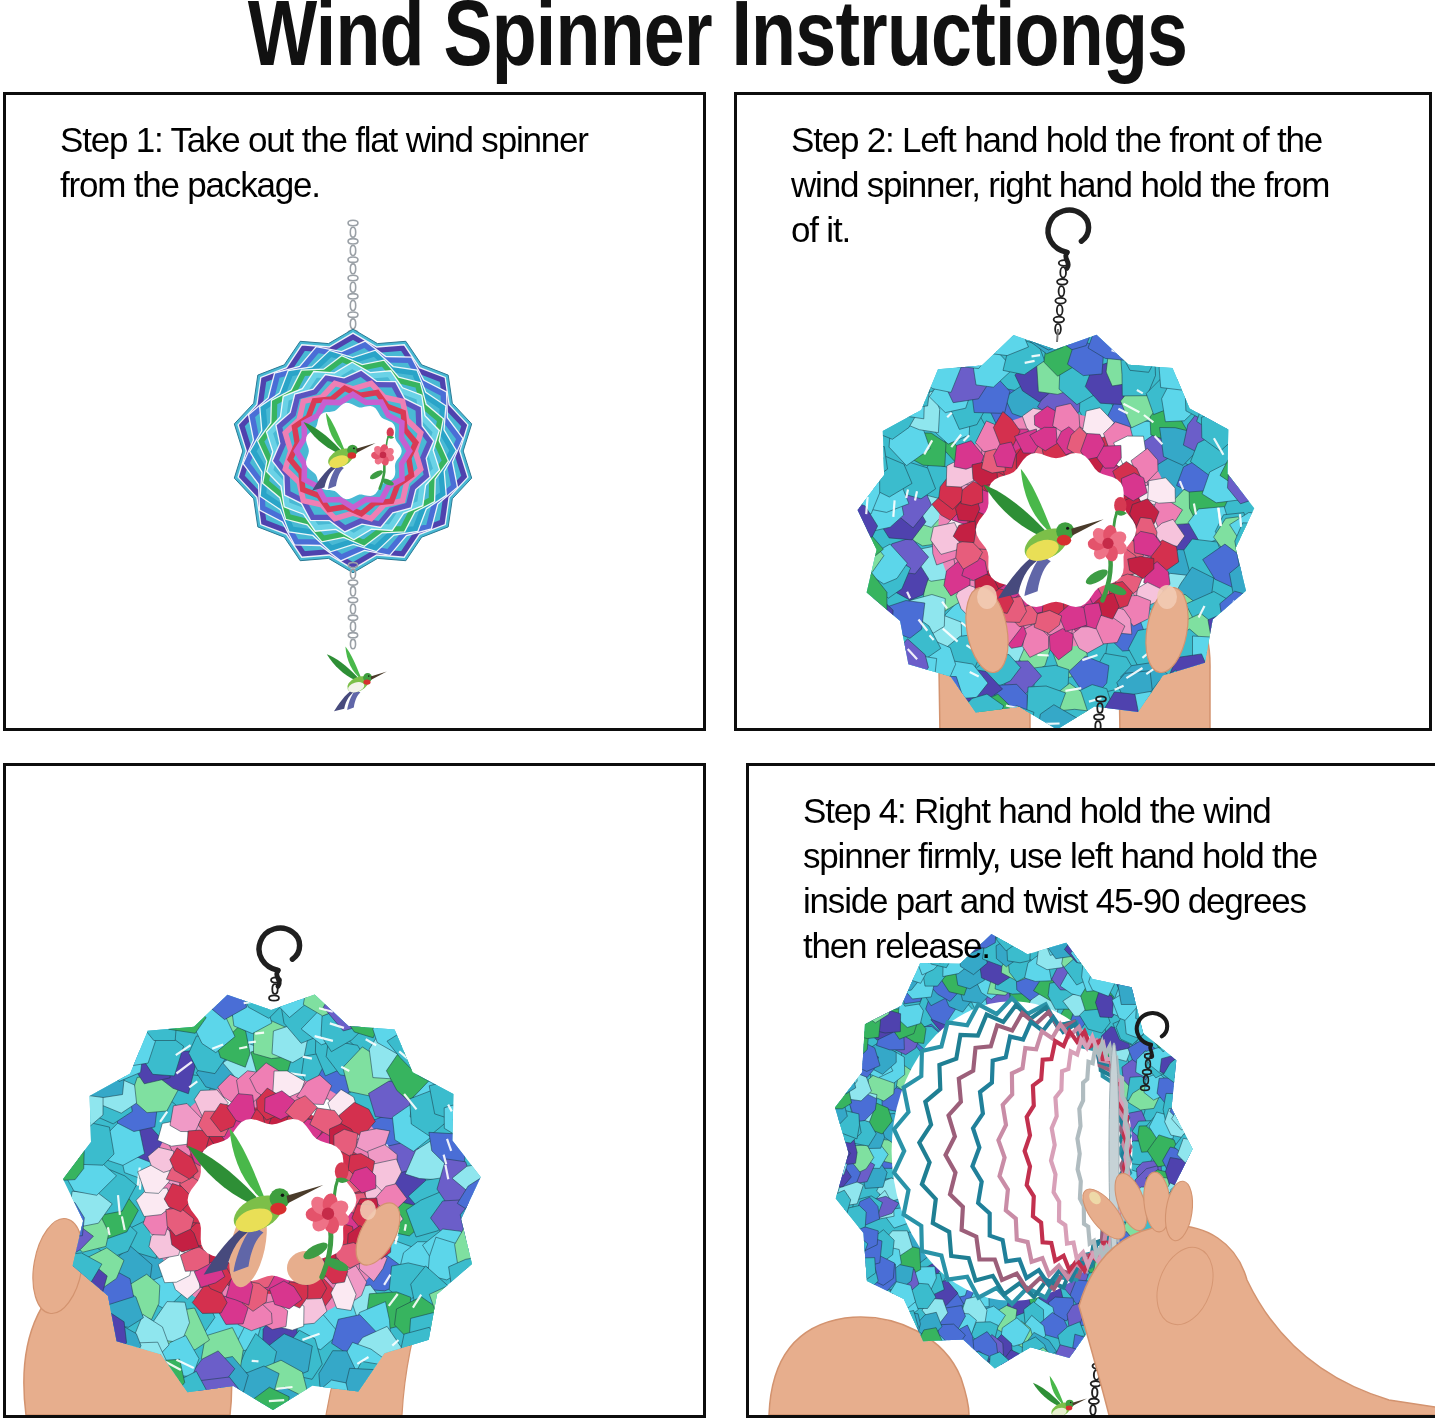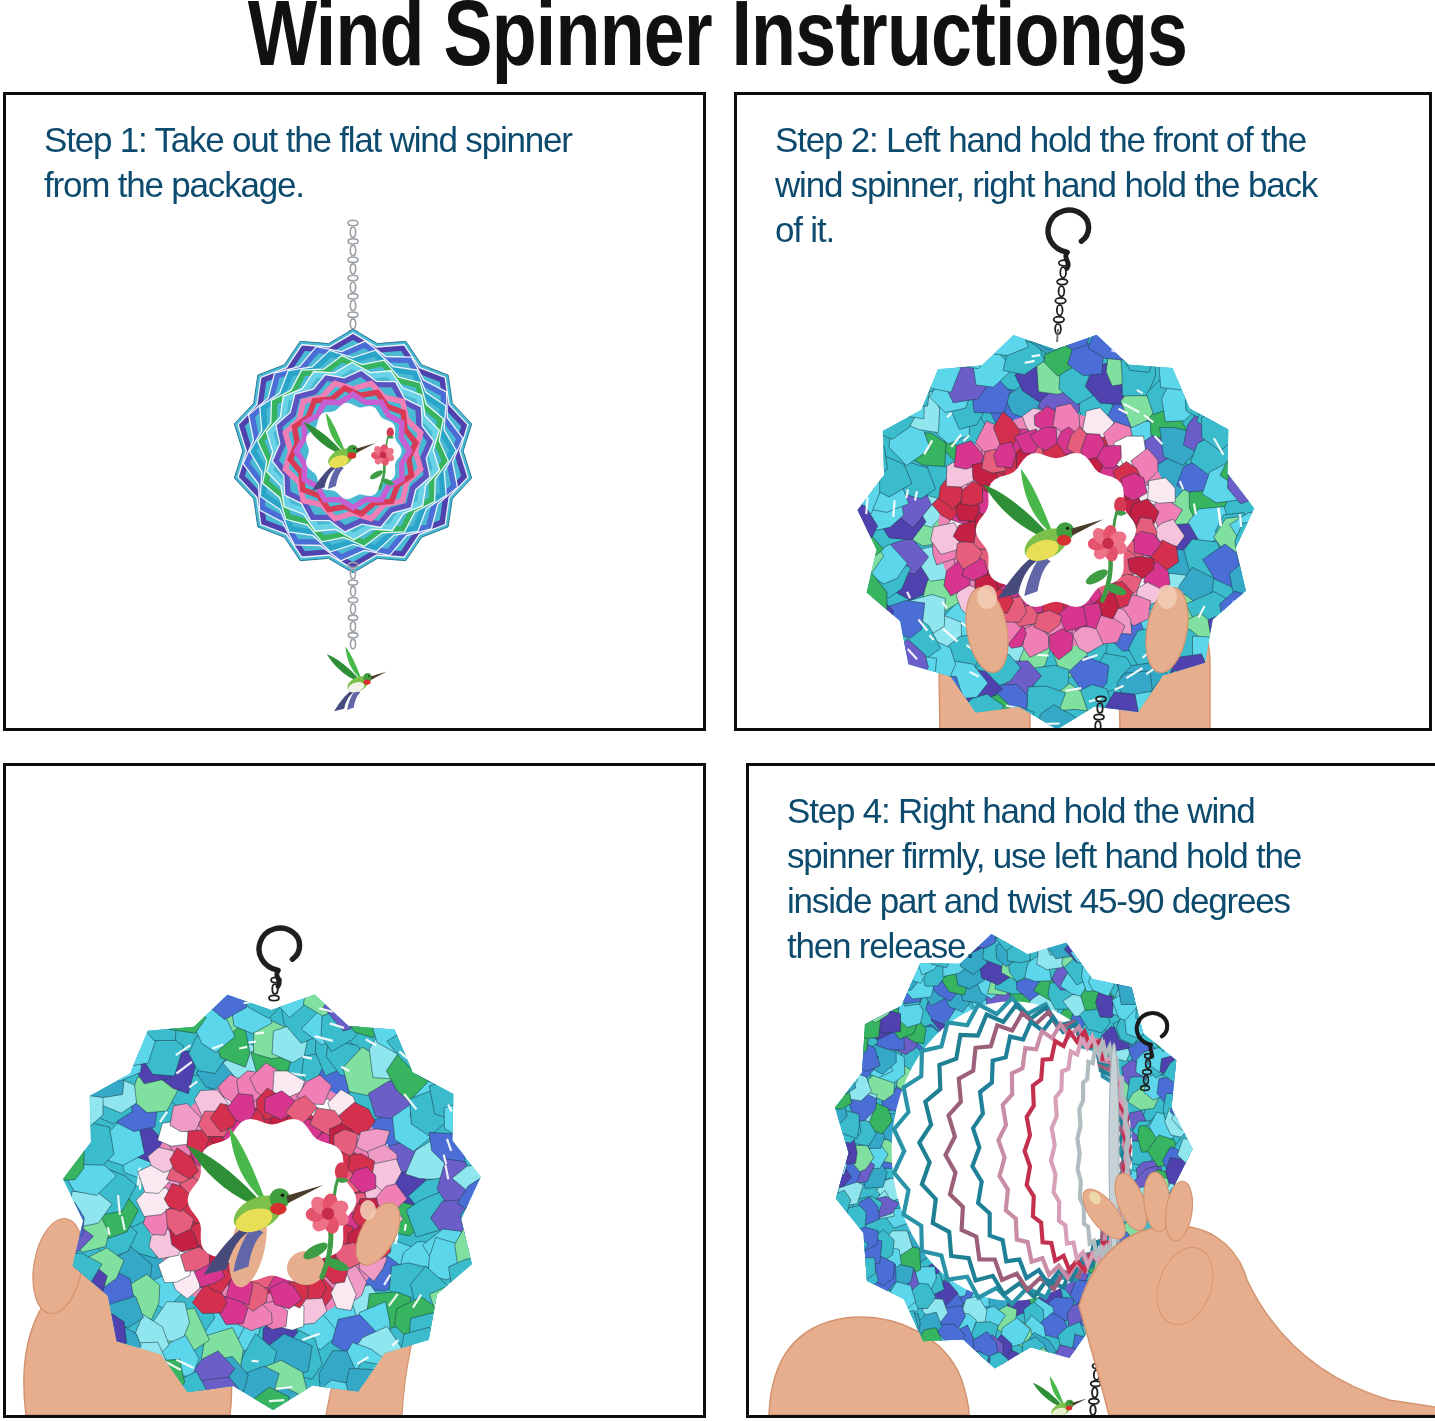--- a/index.html
+++ b/index.html
@@ -18,22 +18,22 @@
     position:absolute;box-sizing:border-box;border:3px solid #0d0d0d;
     background:#fff;overflow:hidden;
   }
   .p1{left:3px;  top:92px;  width:703px; height:639px;}
   .p2{left:734px;top:92px;  width:698px; height:639px;}
   .p3{left:3px;  top:763px; width:703px; height:655px;}
   .p4{left:734px;top:763px; width:698px; height:655px;margin-left:12px;}
   .photo{position:absolute;left:0;top:0;right:0;bottom:0;}
   .photo svg{position:absolute;left:0;top:0;width:100%;height:100%;display:block;}
   .step-text{
-    position:absolute;left:38px;top:22px;right:14px;margin:0;z-index:3;
-    font-size:35px;line-height:1.29;letter-spacing:-1.2px;color:#0c4a6e;
+    position:absolute;left:54px;top:22px;right:14px;margin:0;z-index:3;
+    font-size:35px;line-height:1.29;letter-spacing:-1.2px;color:#000000;
     white-space:pre-line;
   }
 </style>
 </head>
 <body>
 
 <div class="page">
   <h1 class="title">Wind Spinner Instructiongs</h1>
 
   <section class="panel p1">
@@ -501,21 +501,21 @@
           </g>
           <g>
             <ellipse cx="364" cy="604" rx="4.95" ry="2.6999999999999997" fill="none" stroke="#1f1f1f" stroke-width="1.8"></ellipse>
             <ellipse cx="363" cy="613" rx="2.6999999999999997" ry="4.95" fill="none" stroke="#1f1f1f" stroke-width="1.8"></ellipse>
             <ellipse cx="362" cy="622" rx="4.95" ry="2.6999999999999997" fill="none" stroke="#1f1f1f" stroke-width="1.8"></ellipse>
             <ellipse cx="361" cy="631" rx="2.6999999999999997" ry="4.95" fill="none" stroke="#1f1f1f" stroke-width="1.8"></ellipse>
           </g>
         </svg>
     </div>
     <p class="step-text">Step 2: Left hand hold the front of the
-wind spinner, right hand hold the back
+wind spinner, right hand hold the from
 of it.</p>
   </section>
 
   <section class="panel p3">
     <div class="photo">
       <svg id="ph3" viewBox="0 0 697 649">
           <g transform="translate(272,182) scale(1.6)">
             <path d="M0,14 C-9,12 -14,4 -11,-4 C-8,-12 2,-15 9,-10 C15,-6 15,3 9,7" fill="none" stroke="#1f1f1f" stroke-width="3.4" stroke-linecap="round"></path>
             <path d="M0,14 C-3,18 3,20 0,24" fill="none" stroke="#1f1f1f" stroke-width="3" stroke-linecap="round"></path>
           </g>

